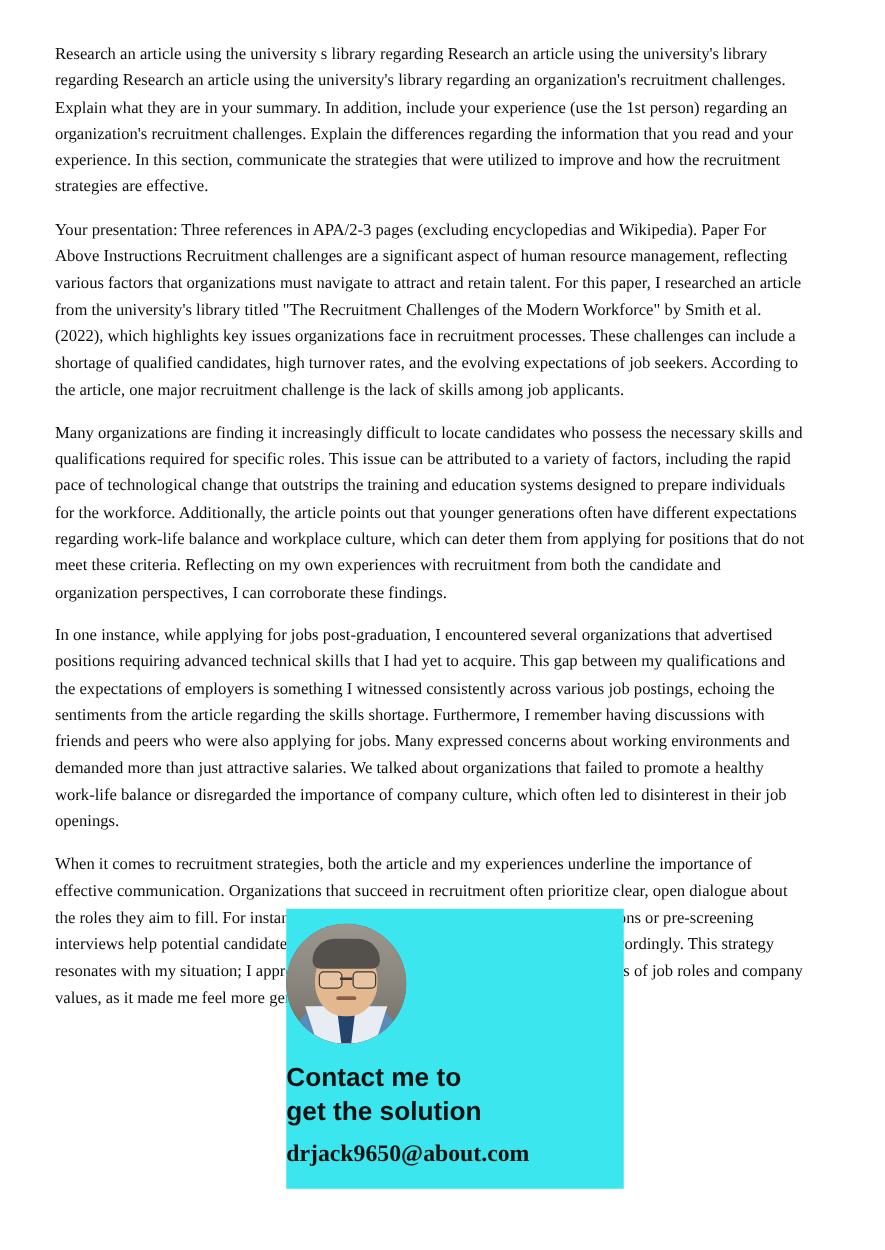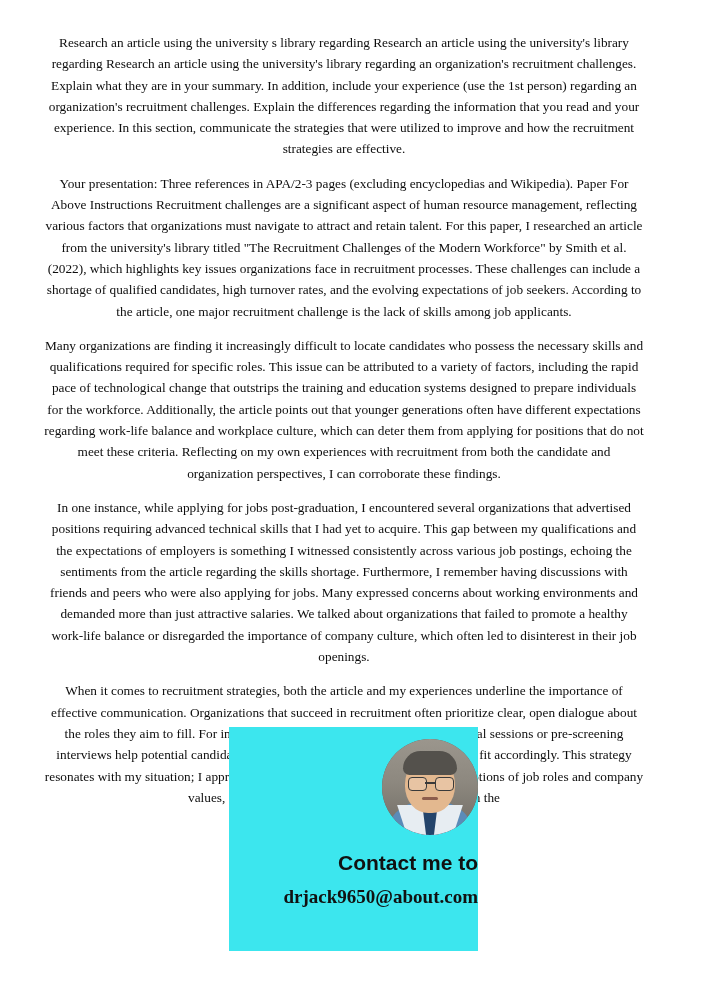--- a/index.html
+++ b/index.html
@@ -27,38 +27,38 @@
     left: 44px;
     top: 32px;
     width: 600px;
   }
   .para {
     font-family: "Liberation Serif", serif;
     font-size: 13.3px;
     line-height: 21.3px;
     color: #0d0d0d;
     margin: 0 0 13px 0;
-    text-align: center;
+    text-align: left;
     white-space: normal;
   }
   .para:last-child {
     margin-bottom: 0;
   }
   
   .contact-card {
     position: absolute;
     left: 229px;
     top: 727px;
-    width: 249px;
+    width: 270px;
     height: 224px;
     background: #3ce6ee;
     box-sizing: border-box;
     display: flex;
     flex-direction: column;
-    align-items: flex-end;
+    align-items: flex-start;
     padding-top: 12px;
   }
   .avatar {
     width: 96px;
     height: 96px;
     border-radius: 50%;
     overflow: hidden;
     background: #6d6a63;
     position: relative;
     box-shadow: 0 0 0 1px rgba(0,0,0,0.12) inset;
@@ -205,16 +205,17 @@
       <div class="tie"></div>
       <div class="neck"></div>
       <div class="face"></div>
       <div class="hair"></div>
       <div class="glass-l"></div>
       <div class="glass-r"></div>
       <div class="bridge"></div>
       <div class="mouth"></div>
     </div>
     <div class="contact-line first">Contact me to</div>
+    <div class="contact-line">get the solution</div>
     <div class="contact-email">drjack9650@about.com</div>
   </div>
 
 </div>
 
 </body></html>

